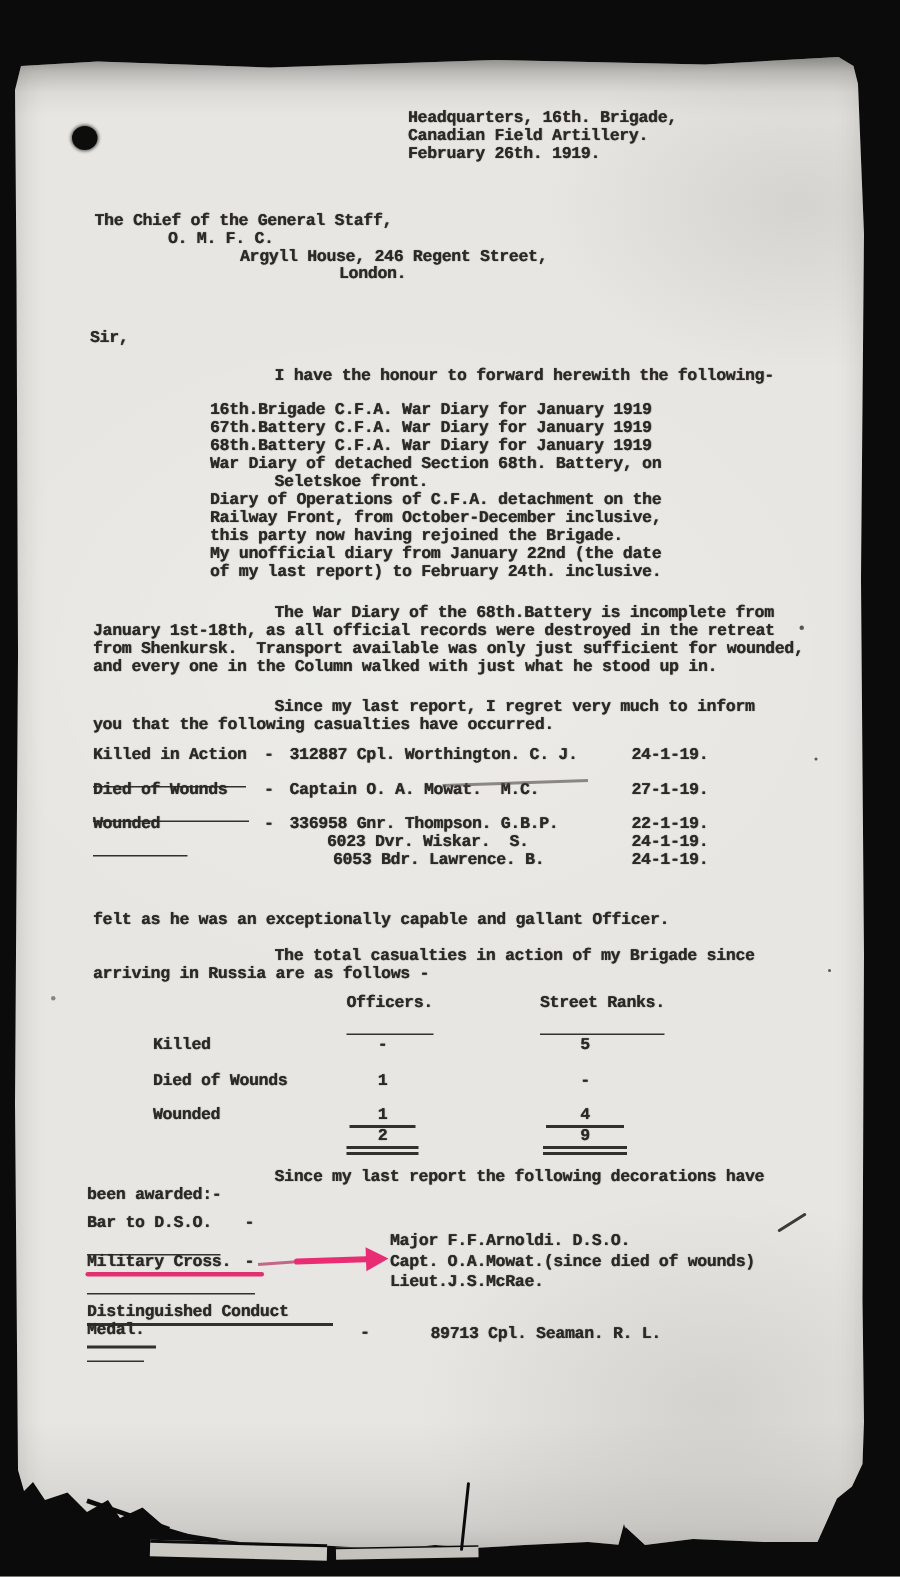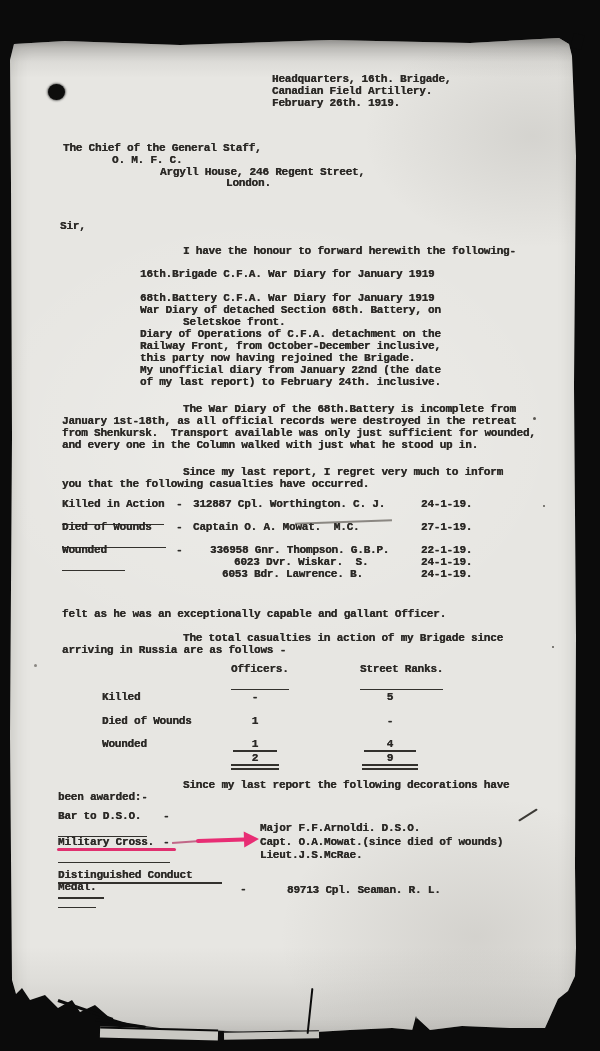--- a/index.html
+++ b/index.html
@@ -68,20 +68,21 @@
   <div class="ln" style="left:63px;top:142px">The Chief of the General Staff,</div>
   <div class="ln" style="left:112px;top:154px">O. M. F. C.</div>
   <div class="ln" style="left:160px;top:166px">Argyll House, 246 Regent Street,</div>
   <div class="ln" style="left:226px;top:177px">London.</div>
 
   <div class="ln" style="left:60px;top:220px">Sir,</div>
 
   <div class="ln" style="left:183px;top:245px">I have the honour to forward herewith the following-</div>
 
   <div class="ln" style="left:140px;top:268px">16th.Brigade C.F.A. War Diary for January 1919</div>
+  <div class="ln" style="left:140px;top:280px">67th.Battery C.F.A. War Diary for January 1919</div>
   <div class="ln" style="left:140px;top:292px">68th.Battery C.F.A. War Diary for January 1919</div>
   <div class="ln" style="left:140px;top:304px">War Diary of detached Section 68th. Battery, on</div>
   <div class="ln" style="left:183px;top:316px">Seletskoe front.</div>
   <div class="ln" style="left:140px;top:328px">Diary of Operations of C.F.A. detachment on the</div>
   <div class="ln" style="left:140px;top:340px">Railway Front, from October-December inclusive,</div>
   <div class="ln" style="left:140px;top:352px">this party now having rejoined the Brigade.</div>
   <div class="ln" style="left:140px;top:364px">My unofficial diary from January 22nd (the date</div>
   <div class="ln" style="left:140px;top:376px">of my last report) to February 24th. inclusive.</div>
 
   <div class="ln" style="left:183px;top:403px">The War Diary of the 68th.Battery is incomplete from</div>
@@ -97,24 +98,24 @@
   <div class="ln" style="left:193px;top:498px">312887 Cpl. Worthington. C. J.</div>
   <div class="ln" style="left:421px;top:498px">24-1-19.</div>
 
   <div class="ln" style="left:62px;top:521px"><span class="u" style="padding-right:14px">Died of Wounds</span></div>
   <div class="ln" style="left:176px;top:521px">-</div>
   <div class="ln" style="left:193px;top:521px">Captain O. A. Mowat.  M.C.</div>
   <div class="ln" style="left:421px;top:521px">27-1-19.</div>
 
   <div class="ln" style="left:62px;top:544px"><span class="u" style="padding-right:18px">Wounded</span></div>
   <div class="ln" style="left:176px;top:544px">-</div>
-  <div class="ln" style="left:210px;top:544px">336958 Gnr. Thompson. G.B.P.</div>
+  <div class="ln" style="left:193px;top:544px">336958 Gnr. Thompson. G.B.P.</div>
   <div class="ln" style="left:421px;top:544px">22-1-19.</div>
 
-  <div class="ln" style="left:234px;top:556px">6023 Dvr. Wiskar.  S.</div>
+  <div class="ln" style="left:218px;top:556px">6023 Dvr. Wiskar.  S.</div>
   <div class="ln" style="left:421px;top:556px">24-1-19.</div>
 
   <div class="ln" style="left:222px;top:568px">6053 Bdr. Lawrence. B.</div>
   <div class="ln" style="left:421px;top:568px">24-1-19.</div>
 
   <div class="ln" style="left:183px;top:632px">The total casualties in action of my Brigade since</div>
 
   <div class="ln" style="left:62px;top:608px">felt as he was an exceptionally capable and gallant Officer.</div>
   <div class="ln" style="left:62px;top:644px">arriving in Russia are as follows -</div>
 

